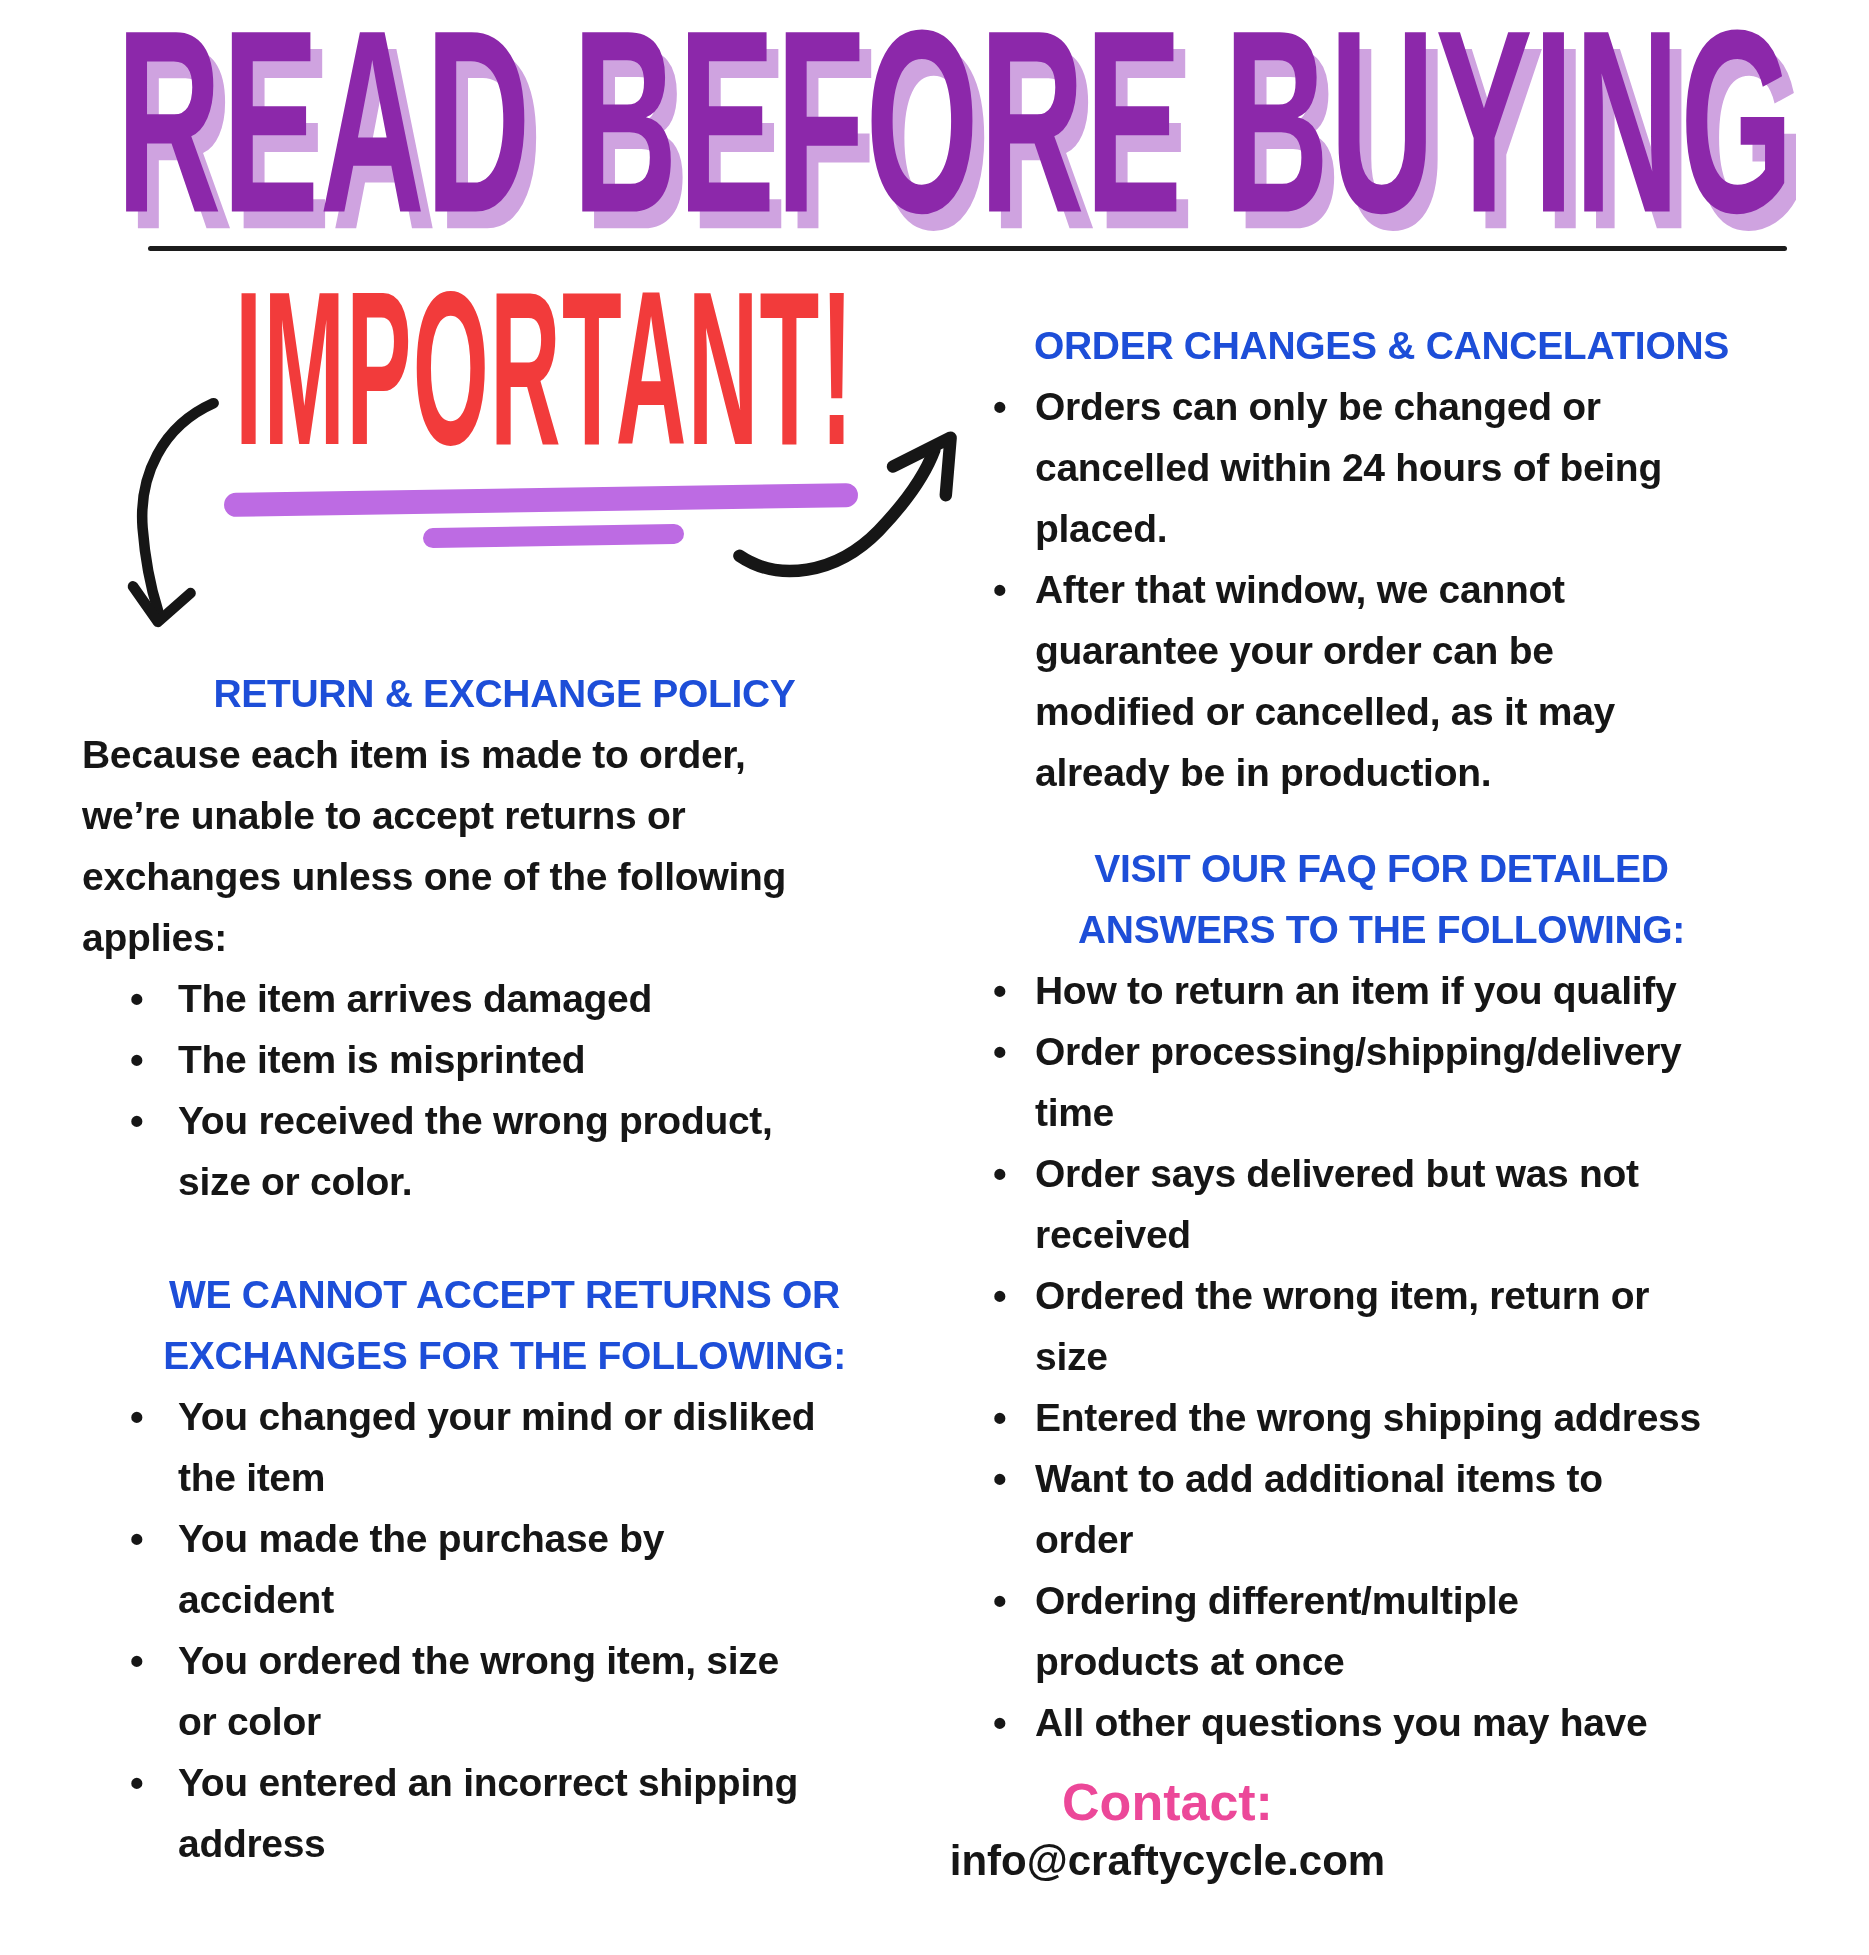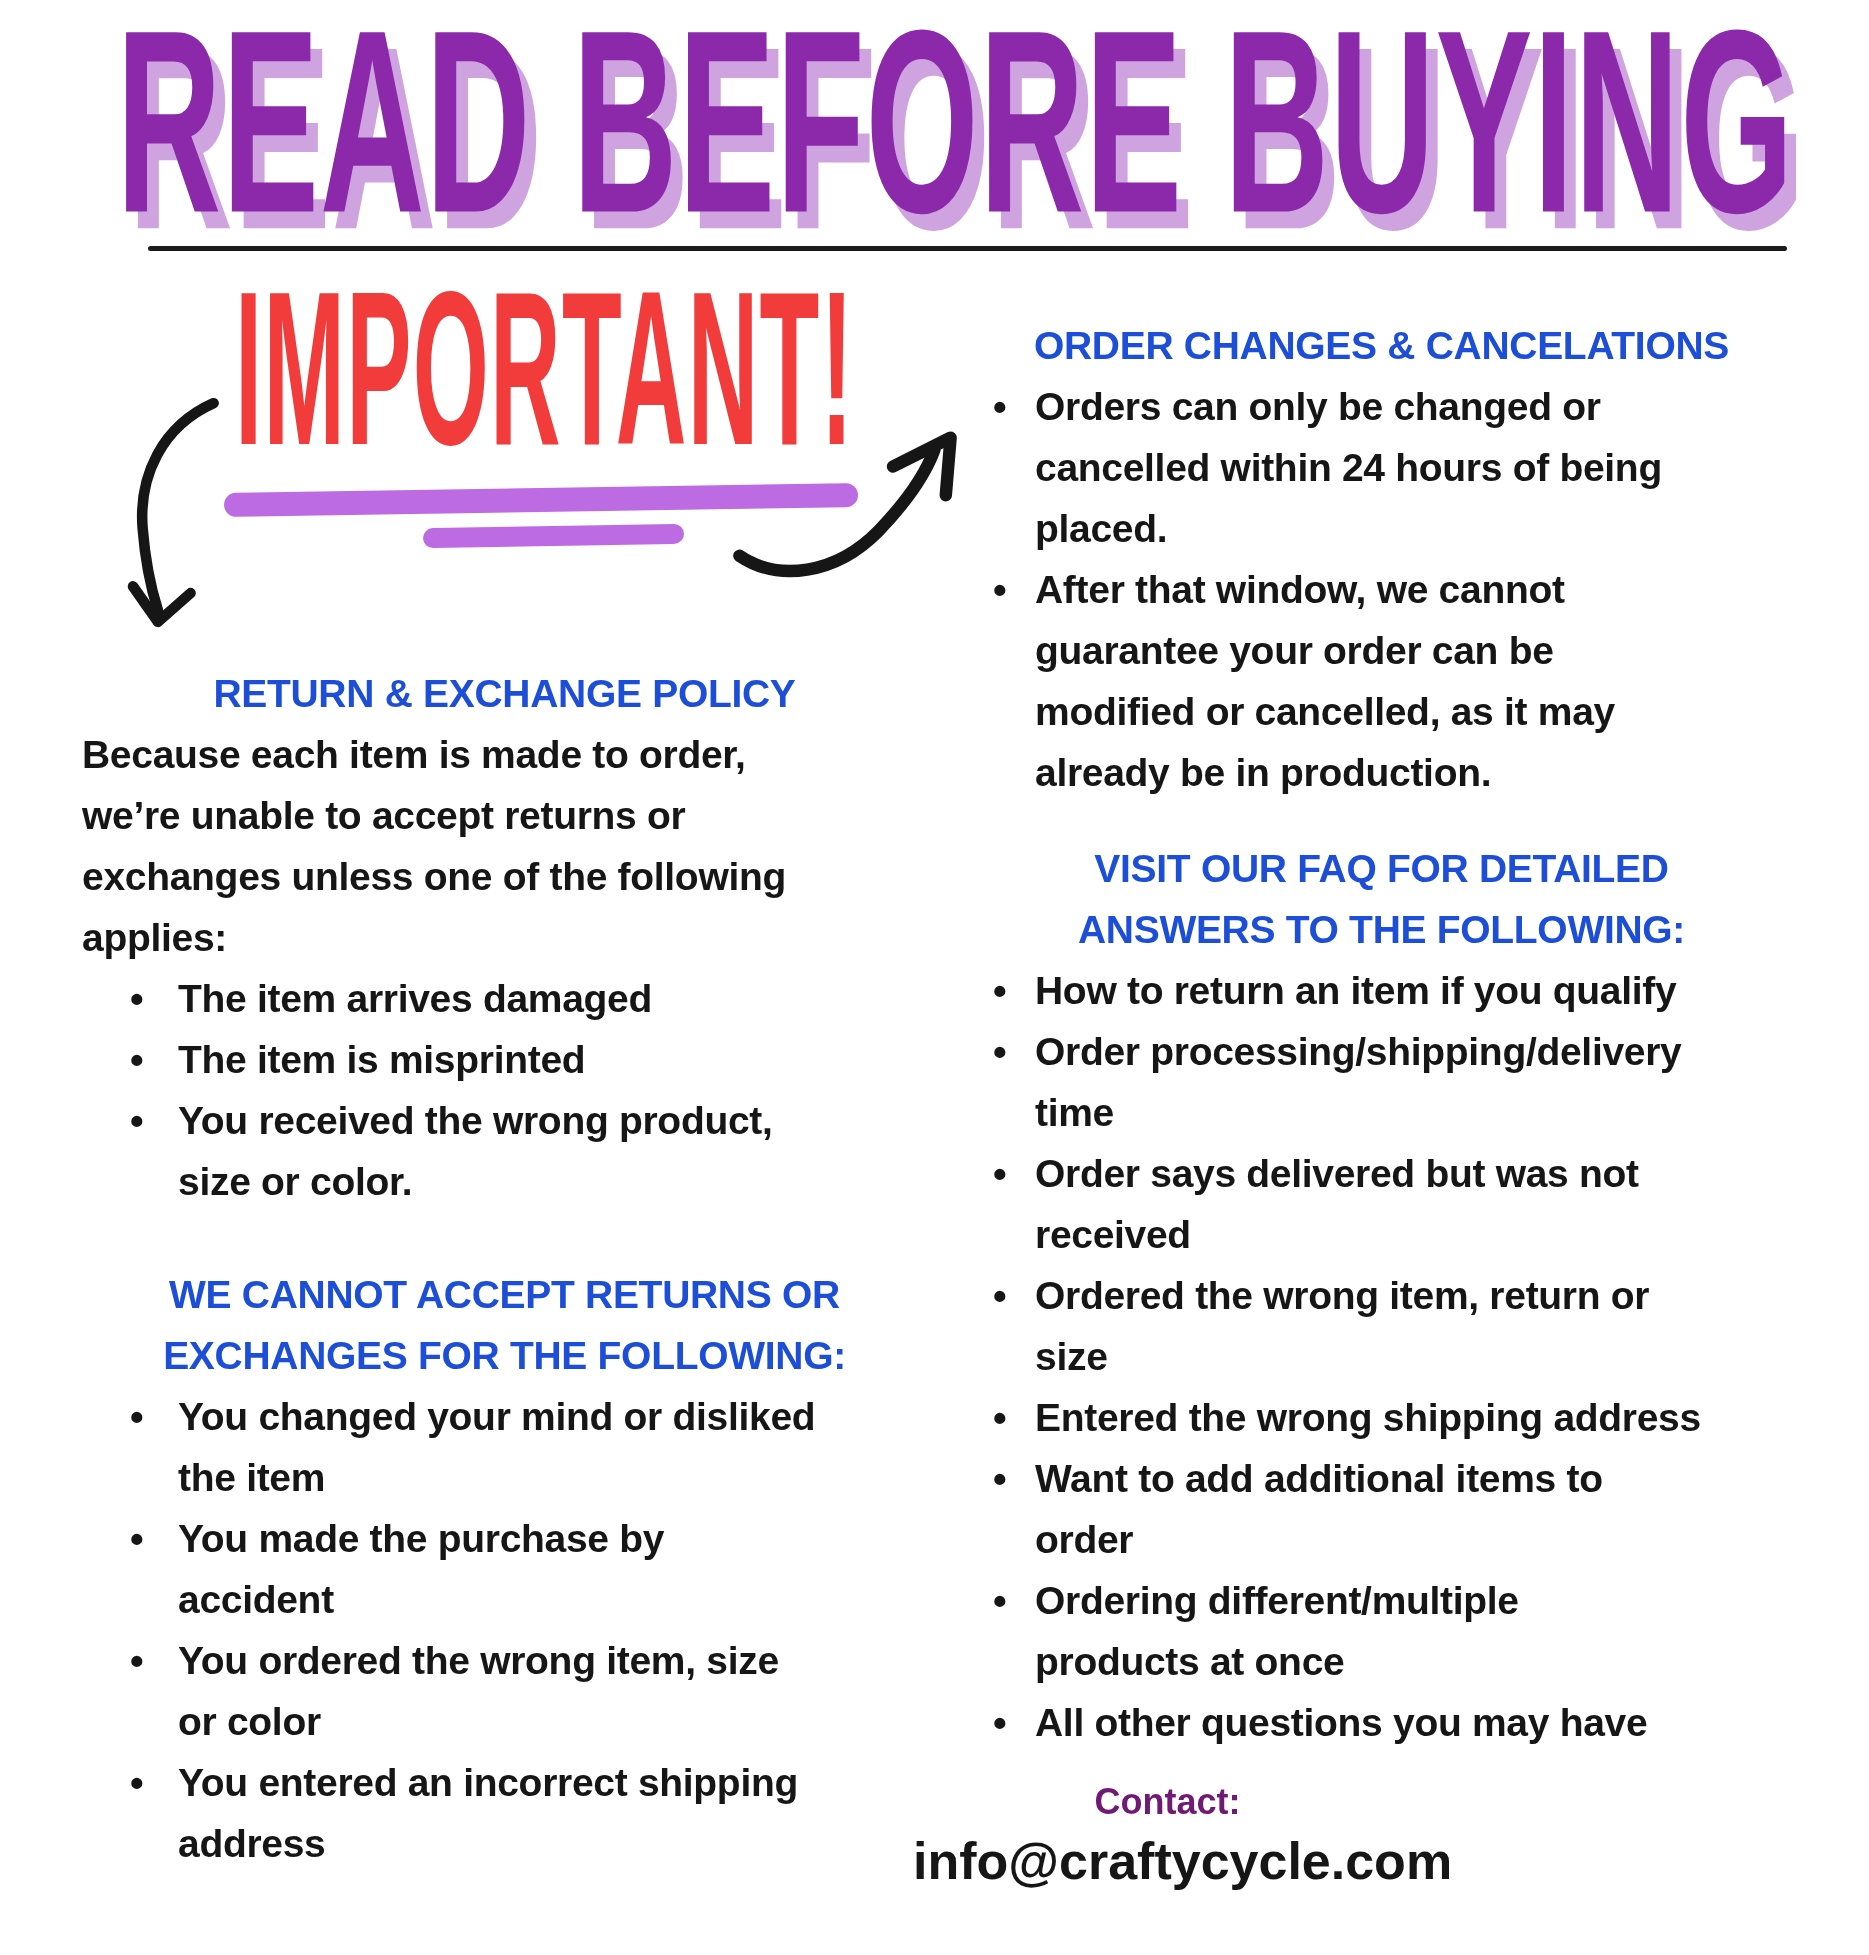--- a/index.html
+++ b/index.html
@@ -34,22 +34,22 @@
   .para{margin:0;white-space:pre-line;}
   ul.blist{list-style:none;margin:0;padding:0;}
   ul.blist li{position:relative;padding-left:96px;white-space:pre-line;}
   ul.blist li::before{content:"\2022";position:absolute;left:48px;top:0;}
   .col-right ul.blist li{padding-left:86px;}
   .col-right ul.blist li::before{left:44px;}
   .mt-cannot{margin-top:52px;}
   .mt-faq{margin-top:35px;}
   
   .contact{position:absolute;left:913px;top:1772px;width:509px;text-align:center;}
-  .contact-label{color:#701a75;font-size:36px;line-height:60px;font-weight:700;}
-  .contact-email{color:#161616;font-size:52px;line-height:58px;font-weight:700;}
+  .contact-label{color:#ec4899;font-size:52px;line-height:60px;font-weight:700;}
+  .contact-email{color:#161616;font-size:42px;line-height:58px;font-weight:700;}
 </style>
 </head>
 <body>
 
 <div class="canvas">
 
   <div class="title-wrap">
     <span class="title">READ BEFORE BUYING</span>
   </div>
   <div class="divider"></div>

